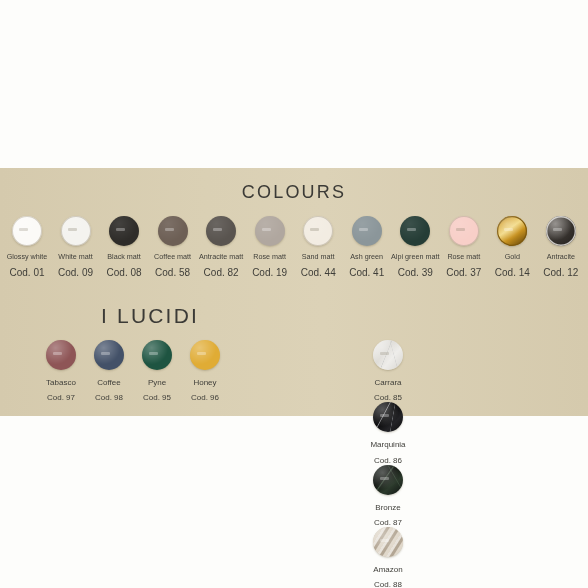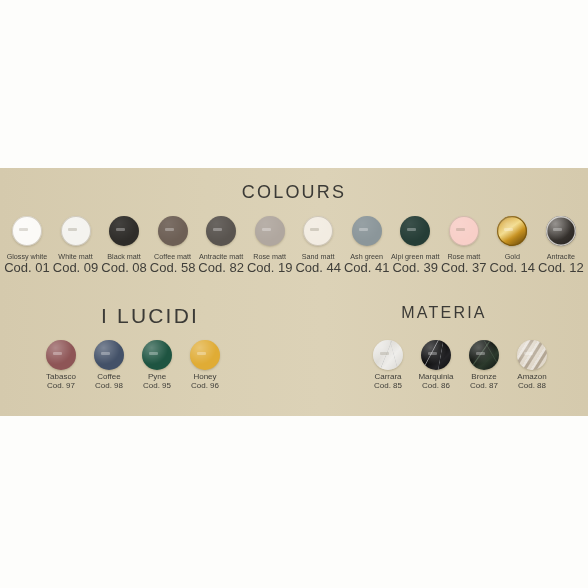--- a/index.html
+++ b/index.html
@@ -44,20 +44,21 @@
     justify-content:space-between;
     align-items:flex-end;
   }
   .row-lucidi{
     left:40px;top:172px;width:186px;
     justify-content:space-between;
   }
   .row-materia{
     left:368px;top:172px;width:184px;
     justify-content:space-between;
+    flex-direction:column;
   }
 
   .swatch{
     display:flex;flex-direction:column;align-items:center;
     width:auto;
   }
   .row-colours .swatch{width:42px;}
   .row-lucidi .swatch{width:42px;}
   .row-materia .swatch{width:40px;}
 
@@ -77,22 +78,22 @@
   }
   .disc.light .mark{background:rgba(120,110,90,.28);}
 
   .name,.code{
     color:#3f3e39;
     text-align:center;
     white-space:nowrap;
     line-height:1.15;
   }
   .name{font-size:7.2px;margin-top:7px;}
-  .code{font-size:13px;}
-  .row-lucidi .name,.row-materia .name{font-size:8px;margin-top:2px;}
+  .code{font-size:10px;margin-top:6px;}
+  .row-lucidi .name,.row-materia .name{font-size:8px;margin-top:8px;}
   .row-lucidi .code,.row-materia .code{font-size:8px;}
 
   
   .disc::after{
     content:"";position:absolute;inset:0;border-radius:50%;
     background:radial-gradient(circle at 32% 26%,rgba(255,255,255,.30),rgba(255,255,255,0) 55%);
     pointer-events:none;
   }
   .disc.matte::after{
     background:radial-gradient(circle at 34% 26%,rgba(255,255,255,.10),rgba(255,255,255,0) 60%);
@@ -219,21 +220,20 @@
         </div>
         <div class="swatch">
           <div class="disc" style="background: rgb(224, 172, 53);">
             <span class="mark"></span>
           </div>
           <div class="name">Honey</div>
           <div class="code">Cod. 96</div>
         </div>
       </div>
 
-    <div class="heading h-materia">MATERIA</div>
 
     <div class="row row-materia">
         <div class="swatch">
           <div class="disc light" style="background: linear-gradient(130deg, rgb(242, 241, 239) 0%, rgb(222, 220, 215) 40%, rgb(238, 237, 234) 62%, rgb(214, 212, 207) 100%);">
             <div style="position: absolute; inset: 0px; border-radius: 50%; overflow: hidden; background-image: linear-gradient(112deg, transparent 44%, rgba(165, 168, 170, 0.38) 45.5%, transparent 47%), linear-gradient(75deg, transparent 64%, rgba(170, 172, 175, 0.3) 65.4%, transparent 67%);"></div>
             <span class="mark"></span>
           </div>
           <div class="name">Carrara</div>
           <div class="code">Cod. 85</div>
         </div>

